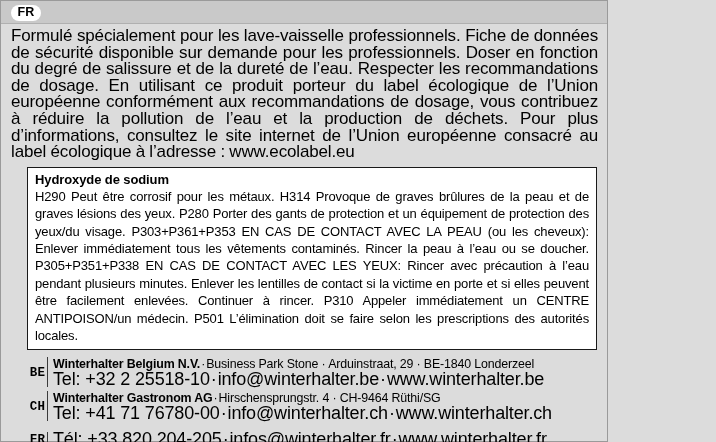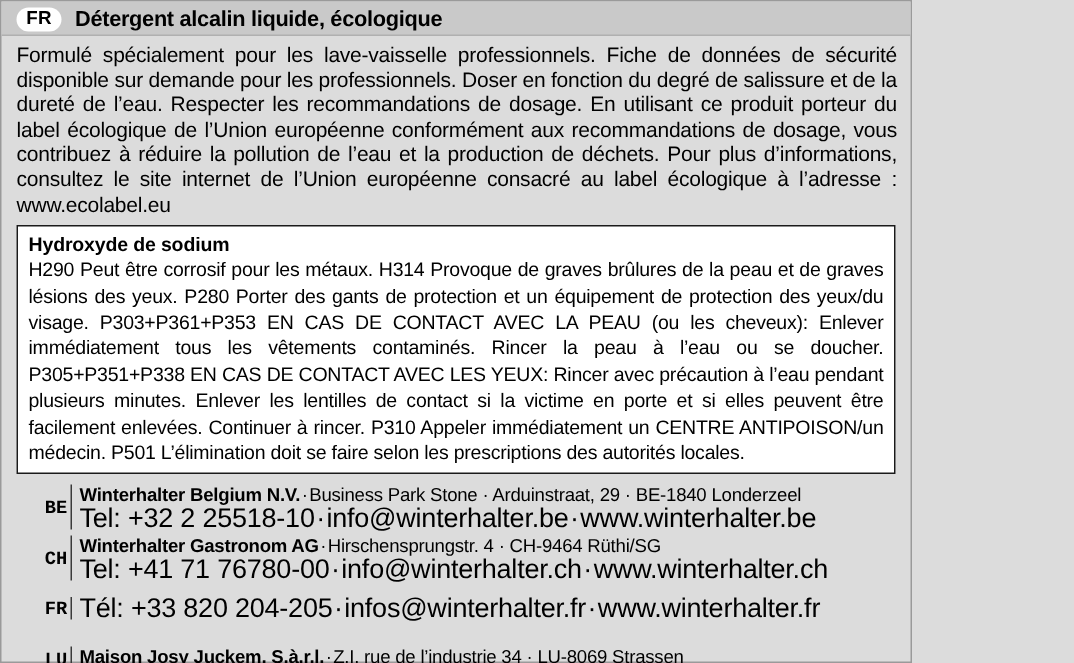--- a/index.html
+++ b/index.html
@@ -52,30 +52,30 @@
     margin-left: 9px;
     font-size: 14.5px;
     font-weight: bold;
     letter-spacing: -0.2px;
     white-space: nowrap;
   }
 
   
   .intro {
     padding: 4px 9px 3px 10px;
-    font-size: 14px;
+    font-size: 17px;
     line-height: 16.6px;
     text-align: justify;
     letter-spacing: -0.15px;
     word-spacing: -0.2px;
   }
 
   
   .hazard-box {
-    margin: 3px 10px 4px 10px;
+    margin: 3px 10px 4px 26px;
     background: #ffffff;
     border: 1px solid #1a1a1a;
     padding: 4px 7px 5px 7px;
     box-sizing: border-box;
   }
   .hazard-title {
     font-size: 13px;
     font-weight: bold;
     letter-spacing: -0.1px;
     margin-bottom: 1px;
@@ -133,21 +133,20 @@
     padding: 0 1px;
   }
 </style>
 </head>
 <body>
 
 <div id="page">
 
   <div class="header">
     <span class="lang-badge">FR</span>
-    <span class="header-title">Détergent alcalin liquide, écologique</span>
   </div>
 
   <div class="intro">Formulé spécialement pour les lave-vaisselle professionnels. Fiche de données de sécurité disponible sur demande pour les professionnels. Doser en fonction du degré de salissure et de la dureté de l’eau. Respecter les recommandations de dosage. En utilisant ce produit porteur du label écologique de l’Union européenne conformément aux recommandations de dosage, vous contribuez à réduire la pollution de l’eau et la production de déchets. Pour plus d’informations, consultez le site internet de l’Union européenne consacré au label écologique à l’adresse : www.ecolabel.eu</div>
 
   <div class="hazard-box">
     <div class="hazard-title">Hydroxyde de sodium</div>
     <div class="hazard-text"><b>H290</b><span> Peut être corrosif pour les métaux. </span><b>H314</b><span> Provoque de graves brûlures de la peau et de graves lésions des yeux. </span><b>P280</b><span> Porter des gants de protection et un équipement de protection des yeux/du visage. </span><b>P303+P361+P353</b><span> EN CAS DE CONTACT AVEC LA PEAU (ou les cheveux): Enlever immédiatement tous les vêtements contaminés. Rincer la peau à l’eau ou se doucher. </span><b>P305+P351+P338</b><span> EN CAS DE CONTACT AVEC LES YEUX: Rincer avec précaution à l’eau pendant plusieurs minutes. Enlever les lentilles de contact si la victime en porte et si elles peuvent être facilement enlevées. Continuer à rincer. </span><b>P310</b><span> Appeler immédiatement un CENTRE ANTIPOISON/un médecin. </span><b>P501</b><span> L’élimination doit se faire selon les prescriptions des autorités locales.</span></div>
   </div>
 
   <div class="contacts">

